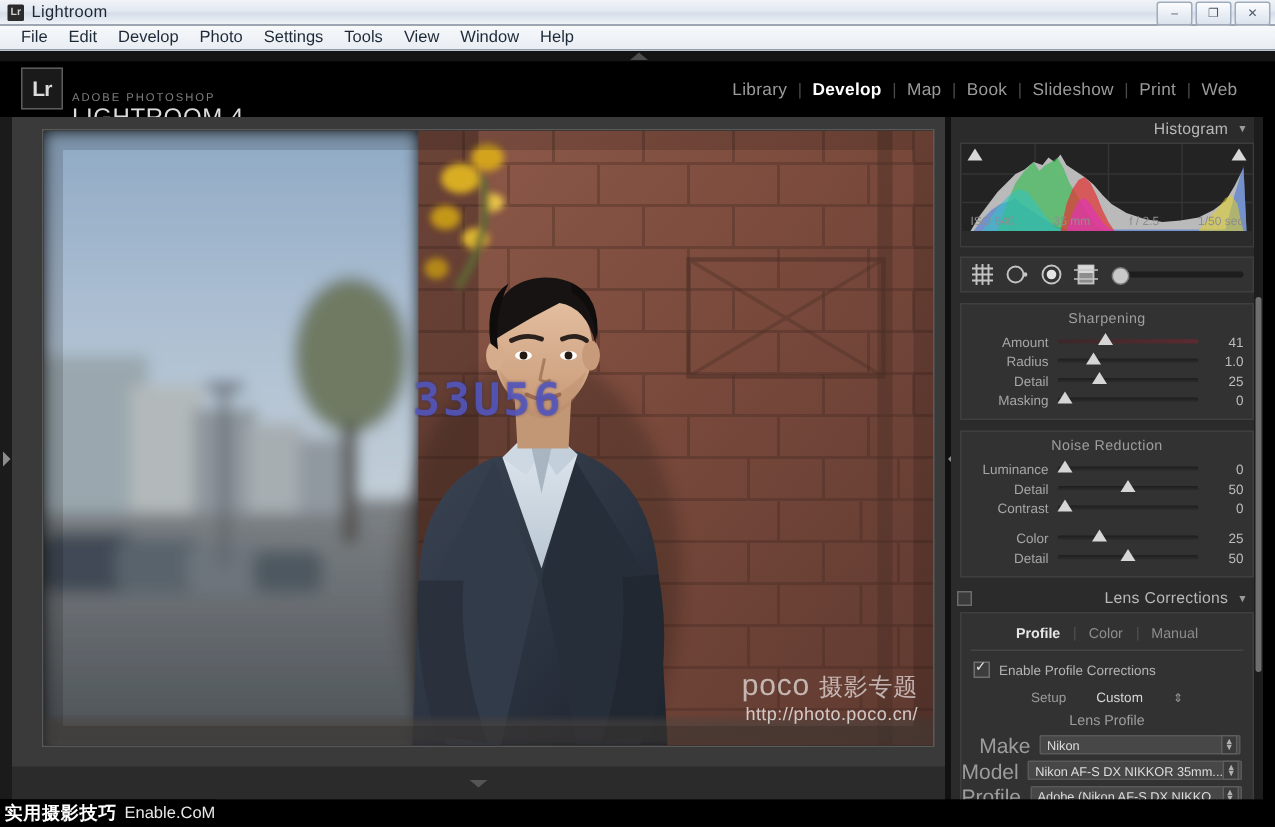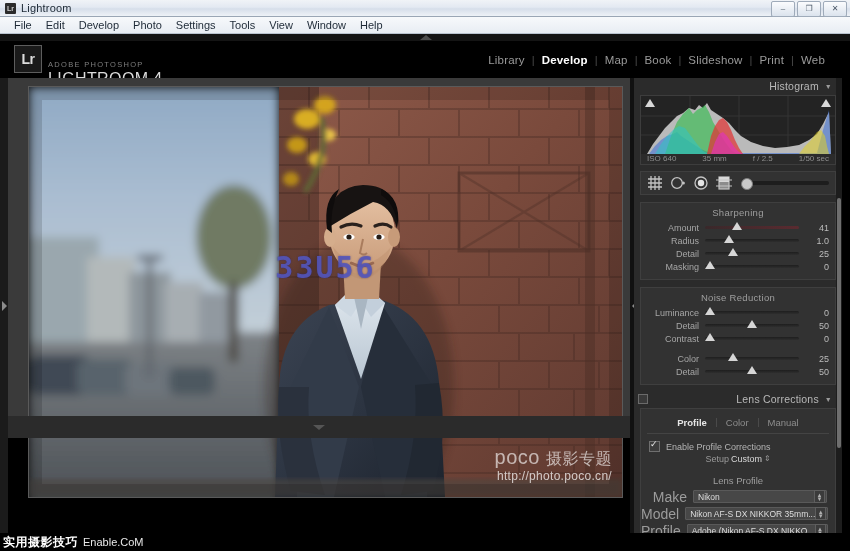--- a/index.html
+++ b/index.html
@@ -79,21 +79,21 @@
 
   
   .lr-body{position:absolute;left:0;top:78px;width:850px;height:455px;background:#000;}
 
   .left-strip{position:absolute;left:0;top:0;width:8px;height:455px;background:#1b1b1b;}
   .left-arrow{position:absolute;left:0;top:218px;width:8px;height:20px;display:flex;align-items:center;justify-content:center;}
   .tri-right{width:0;height:0;border-top:5px solid transparent;border-bottom:5px solid transparent;border-left:5px solid #8c8c8c;}
   .tri-left{width:0;height:0;border-top:5px solid transparent;border-bottom:5px solid transparent;border-right:5px solid #8c8c8c;}
 
   .center{
-    position:absolute;left:8px;top:0;width:622px;height:360px;background:#3a3a3a;
+    position:absolute;left:8px;top:0;width:622px;height:455px;background:#3a3a3a;
   }
   .photo-wrap{
     position:absolute;left:21px;top:9px;width:593px;height:410px;
     background:#111;box-shadow:0 0 0 1px #5a5a5a;
     overflow:hidden;
   }
   .photo{position:absolute;inset:0;}
 
   
   .center-toolbar{
@@ -139,21 +139,21 @@
   .hist-box{
     margin:1px 6px 0 6px;height:68px;background:#262626;border:1px solid #3d3d3d;position:relative;overflow:hidden;
   }
   .hist-svg{position:absolute;left:0;top:0;}
   .clip-tri{
     position:absolute;top:3px;width:0;height:0;
     border-left:5px solid transparent;border-right:5px solid transparent;border-bottom:8px solid #d8d8d8;
   }
   .clip-l{left:4px;} .clip-r{right:4px;}
   .hist-exif{
-    position:absolute;left:0;bottom:1px;width:100%;display:flex;
+    position:absolute;left:0;bottom:12px;width:100%;display:flex;
     justify-content:space-between;padding:0 6px;box-sizing:border-box;
     font-size:8px;color:#8e8e8e;
   }
 
   .tool-strip{
     margin:6px 6px 0 6px;height:24px;background:#323232;border:1px solid #3f3f3f;
     display:flex;align-items:center;padding:0 6px;box-sizing:border-box;gap:7px;
   }
   .ts-icon{width:16px;height:14px;position:relative;}
   .brush-track{flex:1;height:4px;background:#1d1d1d;border-radius:2px;position:relative;margin-left:2px;}
@@ -194,21 +194,21 @@
 
   .lc-row{display:flex;align-items:center;padding:0 8px;height:15px;box-sizing:border-box;}
   .chk{
     width:9px;height:9px;border:1px solid #6f6f6f;background:#3d3d3d;margin-right:6px;
     position:relative;
   }
   .chk::after{
     content:"✓";position:absolute;left:0px;top:-3px;font-size:9px;color:#e8e8e8;line-height:11px;
   }
   .lc-label{font-size:9px;color:#b4b4b4;}
-  .lc-setup{display:flex;align-items:flex-start;justify-content:center;height:16px;gap:2px;}
+  .lc-setup{display:flex;align-items:flex-end;justify-content:center;height:16px;gap:20px;}
   .lc-setup .k{font-size:9px;color:#9a9a9a;}
   .lc-setup .v{font-size:9px;color:#d8d8d8;}
   .lc-setup .st{font-size:8px;color:#9a9a9a;}
 
   .lp-title{text-align:center;font-size:9.5px;color:#9e9e9e;margin:5px 0 3px 0;}
   .lp-row{display:flex;align-items:center;height:15px;padding:0 8px 0 0;box-sizing:border-box;margin-bottom:2px;}
   .lp-k{width:46px;text-align:right;font-size:14px;color:#9c9c9c;padding-right:6px;}
   .lp-field{
     flex:1;height:13px;background:#474747;border:1px solid #595959;border-radius:1px;
     display:flex;align-items:center;justify-content:space-between;padding:0 1px 0 4px;box-sizing:border-box;

